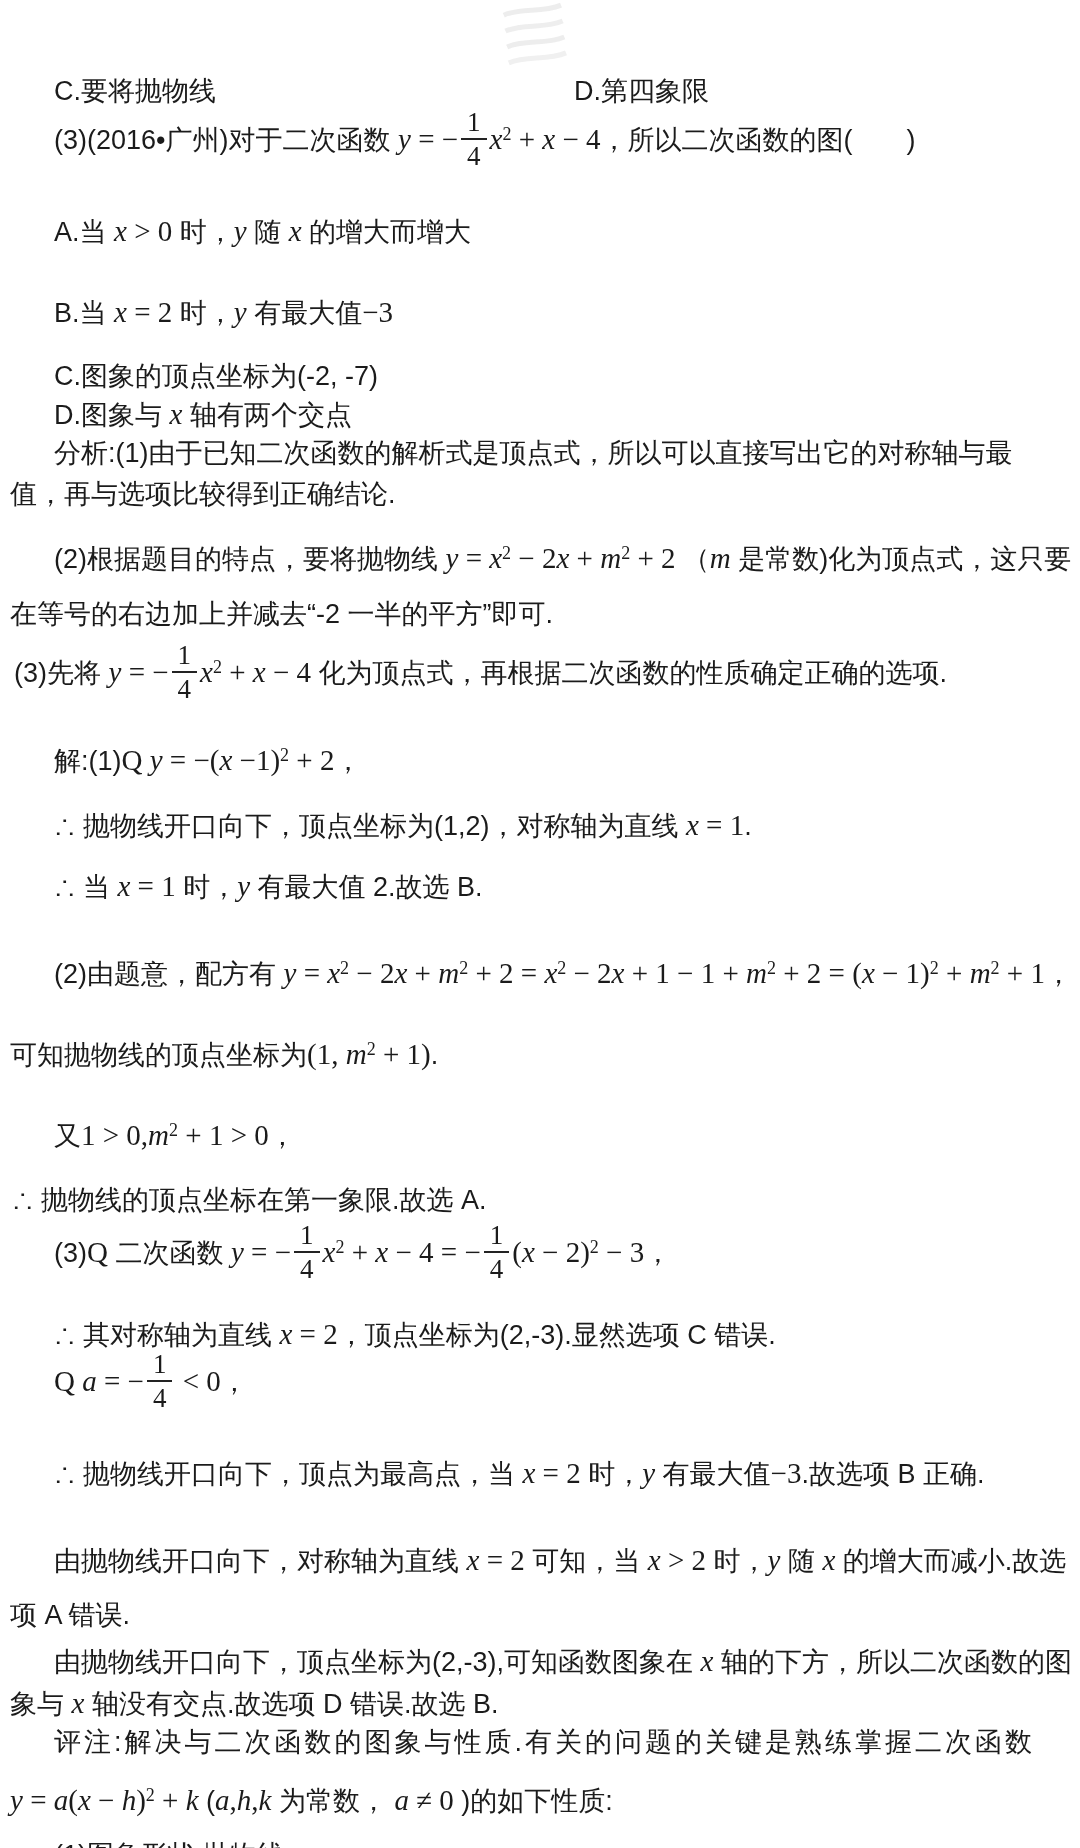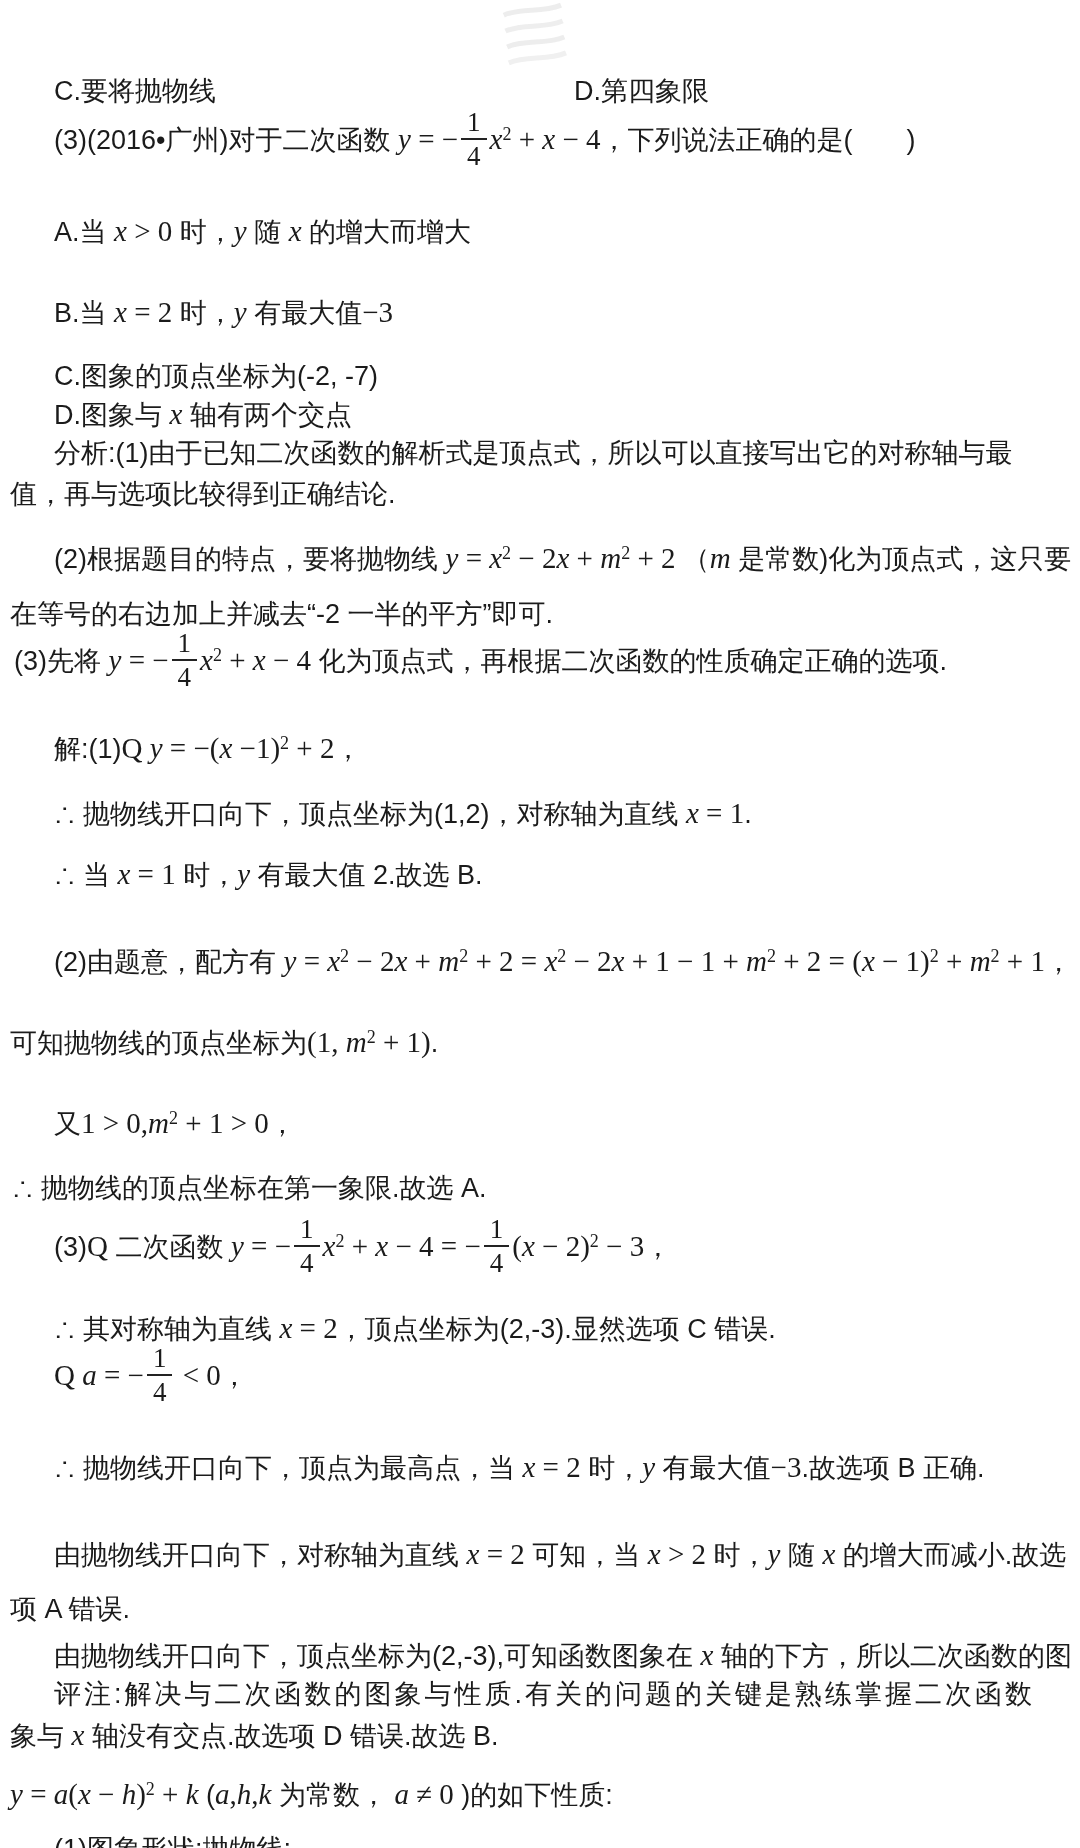--- a/index.html
+++ b/index.html
@@ -39,53 +39,53 @@
   <path d="M4 26 C 22 20, 42 28, 62 22" stroke="#ededed" stroke-width="5" fill="none"></path>
   <path d="M4 42 C 22 36, 42 44, 62 38" stroke="#ececec" stroke-width="5" fill="none"></path>
   <path d="M4 58 C 22 52, 42 60, 62 54" stroke="#efefef" stroke-width="5" fill="none"></path>
 </svg>
 
 <div id="doc">
     <div class="line indent" style="margin-top: 0px;"><span class="t">C.要将抛物线</span><span class="gapseg" style="width: 358px;"></span><span class="t">D.第四象限</span></div>
     <div class="line indent" style="margin-top: 2px;"><span class="t">(3)(2016•广州)对于二次函数 </span><span class="i">y</span><span class="m"> = −</span><span class="frac">
         <span class="num">1</span>
         <span class="den">4</span>
-      </span><span class="i">x</span><span class="sup">2</span><span class="m"> + </span><span class="i">x</span><span class="m"> − 4</span><span class="t">，下列说法正确的是(　　)</span></div>
+      </span><span class="i">x</span><span class="sup">2</span><span class="m"> + </span><span class="i">x</span><span class="m"> − 4</span><span class="t">，所以二次函数的图(　　)</span></div>
     <div class="line indent" style="margin-top: 40px;"><span class="t">A.当 </span><span class="i">x</span><span class="m"> &gt; 0</span><span class="t"> 时，</span><span class="i">y</span><span class="t"> 随 </span><span class="i">x</span><span class="t"> 的增大而增大</span></div>
     <div class="line indent" style="margin-top: 46px;"><span class="t">B.当 </span><span class="i">x</span><span class="m"> = 2</span><span class="t"> 时，</span><span class="i">y</span><span class="t"> 有最大值</span><span class="m">−3</span></div>
     <div class="line indent" style="margin-top: 29px;"><span class="t">C.图象的顶点坐标为(-2, -7)</span></div>
     <div class="line indent" style="margin-top: 4px;"><span class="t">D.图象与 </span><span class="i">x</span><span class="t"> 轴有两个交点</span></div>
     <div class="line indent" style="margin-top: 4px;"><span class="t">分析:(1)由于已知二次函数的解析式是顶点式，所以可以直接写出它的对称轴与最</span></div>
     <div class="line flush" style="margin-top: 7px;"><span class="t">值，再与选项比较得到正确结论.</span></div>
     <div class="line indent" style="margin-top: 30px;"><span class="t">(2)根据题目的特点，要将抛物线 </span><span class="i">y</span><span class="m"> = </span><span class="i">x</span><span class="sup">2</span><span class="m"> − 2</span><span class="i">x</span><span class="m"> + </span><span class="i">m</span><span class="sup">2</span><span class="m"> + 2 </span><span class="t">（</span><span class="i">m</span><span class="t"> 是常数)化为顶点式，这只要</span></div>
     <div class="line flush" style="margin-top: 21px;"><span class="t">在等号的右边加上并减去“-2 一半的平方”即可.</span></div>
-    <div class="line indent" style="margin-top: 0px; padding-left: 14px;"><span class="t">(3)先将 </span><span class="i">y</span><span class="m"> = −</span><span class="frac">
+    <div class="line indent" style="margin-top: 12px; padding-left: 14px;"><span class="t">(3)先将 </span><span class="i">y</span><span class="m"> = −</span><span class="frac">
         <span class="num">1</span>
         <span class="den">4</span>
       </span><span class="i">x</span><span class="sup">2</span><span class="m"> + </span><span class="i">x</span><span class="m"> − 4</span><span class="t"> 化为顶点式，再根据二次函数的性质确定正确的选项.</span></div>
     <div class="line indent" style="margin-top: 36px;"><span class="t">解:(1)</span><span class="m">Q </span><span class="i">y</span><span class="m"> = −(</span><span class="i">x</span><span class="m"> −1)</span><span class="sup">2</span><span class="m"> + 2</span><span class="t">，</span></div>
     <div class="line indent" style="margin-top: 30px;"><span class="t">∴ 抛物线开口向下，顶点坐标为(1,2)，对称轴为直线 </span><span class="i">x</span><span class="m"> = 1</span><span class="t">.</span></div>
     <div class="line indent" style="margin-top: 26px;"><span class="t">∴ 当 </span><span class="i">x</span><span class="m"> = 1</span><span class="t"> 时，</span><span class="i">y</span><span class="t"> 有最大值 2.故选 B.</span></div>
     <div class="line indent" style="margin-top: 52px;"><span class="t">(2)由题意，配方有 </span><span class="i">y</span><span class="m"> = </span><span class="i">x</span><span class="sup">2</span><span class="m"> − 2</span><span class="i">x</span><span class="m"> + </span><span class="i">m</span><span class="sup">2</span><span class="m"> + 2 = </span><span class="i">x</span><span class="sup">2</span><span class="m"> − 2</span><span class="i">x</span><span class="m"> + 1 − 1 + </span><span class="i">m</span><span class="sup">2</span><span class="m"> + 2 = (</span><span class="i">x</span><span class="m"> − 1)</span><span class="sup">2</span><span class="m"> + </span><span class="i">m</span><span class="sup">2</span><span class="m"> + 1</span><span class="t">，</span></div>
     <div class="line flush" style="margin-top: 46px;"><span class="t">可知抛物线的顶点坐标为</span><span class="m">(1, </span><span class="i">m</span><span class="sup">2</span><span class="m"> + 1)</span><span class="t">.</span></div>
     <div class="line indent" style="margin-top: 46px;"><span class="t">又</span><span class="m">1 &gt; 0,</span><span class="i">m</span><span class="sup">2</span><span class="m"> + 1 &gt; 0</span><span class="t">，</span></div>
     <div class="line indent" style="margin-top: 30px; padding-left: 12px;"><span class="t">∴ 抛物线的顶点坐标在第一象限.故选 A.</span></div>
-    <div class="line indent" style="margin-top: 12px;"><span class="t">(3)</span><span class="m">Q</span><span class="t"> 二次函数 </span><span class="i">y</span><span class="m"> = −</span><span class="frac">
+    <div class="line indent" style="margin-top: 6px;"><span class="t">(3)</span><span class="m">Q</span><span class="t"> 二次函数 </span><span class="i">y</span><span class="m"> = −</span><span class="frac">
         <span class="num">1</span>
         <span class="den">4</span>
       </span><span class="i">x</span><span class="sup">2</span><span class="m"> + </span><span class="i">x</span><span class="m"> − 4 = −</span><span class="frac">
         <span class="num">1</span>
         <span class="den">4</span>
       </span><span class="m">(</span><span class="i">x</span><span class="m"> − 2)</span><span class="sup">2</span><span class="m"> − 3</span><span class="t">，</span></div>
     <div class="line indent" style="margin-top: 30px;"><span class="t">∴ 其对称轴为直线 </span><span class="i">x</span><span class="m"> = 2</span><span class="t">，顶点坐标为(2,-3).显然选项 C 错误.</span></div>
     <div class="line indent" style="margin-top: 0px;"><span class="m">Q </span><span class="i">a</span><span class="m"> = −</span><span class="frac">
         <span class="num">1</span>
         <span class="den">4</span>
       </span><span class="m"> &lt; 0</span><span class="t">，</span></div>
     <div class="line indent" style="margin-top: 40px;"><span class="t">∴ 抛物线开口向下，顶点为最高点，当 </span><span class="i">x</span><span class="m"> = 2</span><span class="t"> 时，</span><span class="i">y</span><span class="t"> 有最大值</span><span class="m">−3</span><span class="t">.故选项 B 正确.</span></div>
     <div class="line indent" style="margin-top: 52px;"><span class="t">由抛物线开口向下，对称轴为直线 </span><span class="i">x</span><span class="m"> = 2</span><span class="t"> 可知，当 </span><span class="i">x</span><span class="m"> &gt; 2</span><span class="t"> 时，</span><span class="i">y</span><span class="t"> 随 </span><span class="i">x</span><span class="t"> 的增大而减小.故选</span></div>
     <div class="line flush" style="margin-top: 20px;"><span class="t">项 A 错误.</span></div>
     <div class="line indent" style="margin-top: 12px;"><span class="t">由抛物线开口向下，顶点坐标为(2,-3),可知函数图象在 </span><span class="i">x</span><span class="t"> 轴的下方，所以二次函数的图</span></div>
+    <div class="line flush" style="margin-top: 7px;"><span class="t">象与 </span><span class="i">x</span><span class="t"> 轴没有交点.故选项 D 错误.故选 B.</span></div>
     <div class="line indent spaced" style="margin-top: 4px;"><span class="t">评注:解决与二次函数的图象与性质.有关的问题的关键是熟练掌握二次函数</span></div>
-    <div class="line flush" style="margin-top: 7px;"><span class="t">象与 </span><span class="i">x</span><span class="t"> 轴没有交点.故选项 D 错误.故选 B.</span></div>
     <div class="line flush" style="margin-top: 24px;"><span class="i">y</span><span class="m"> = </span><span class="i">a</span><span class="m">(</span><span class="i">x</span><span class="m"> − </span><span class="i">h</span><span class="m">)</span><span class="sup">2</span><span class="m"> + </span><span class="i">k</span><span class="t"> (</span><span class="i">a</span><span class="m">,</span><span class="i">h</span><span class="m">,</span><span class="i">k</span><span class="t"> 为常数， </span><span class="i">a</span><span class="m"> ≠ 0</span><span class="t"> )的如下性质:</span></div>
     <div class="line indent" style="margin-top: 20px;"><span class="t">(1)图象形状:抛物线;</span></div>
   </div>
 
 </body></html>

